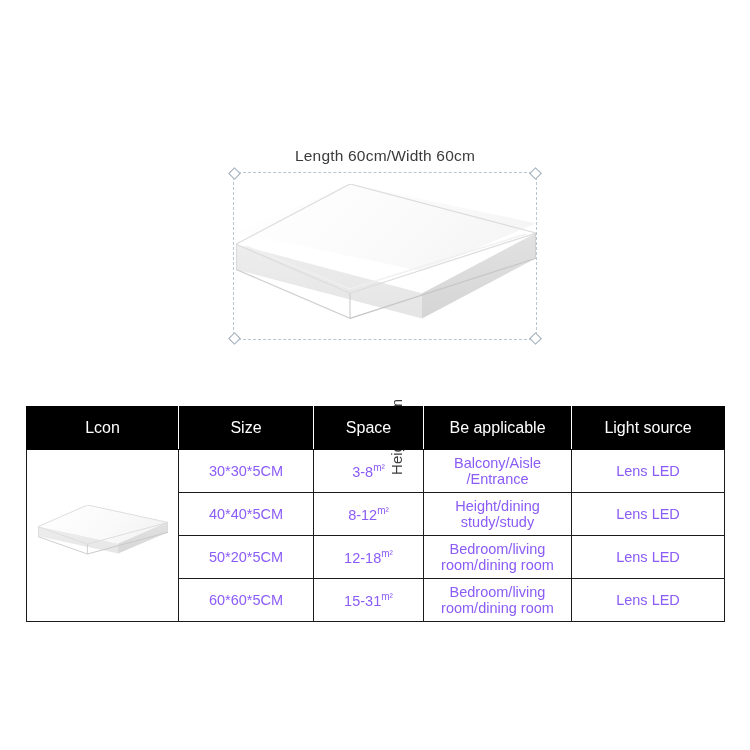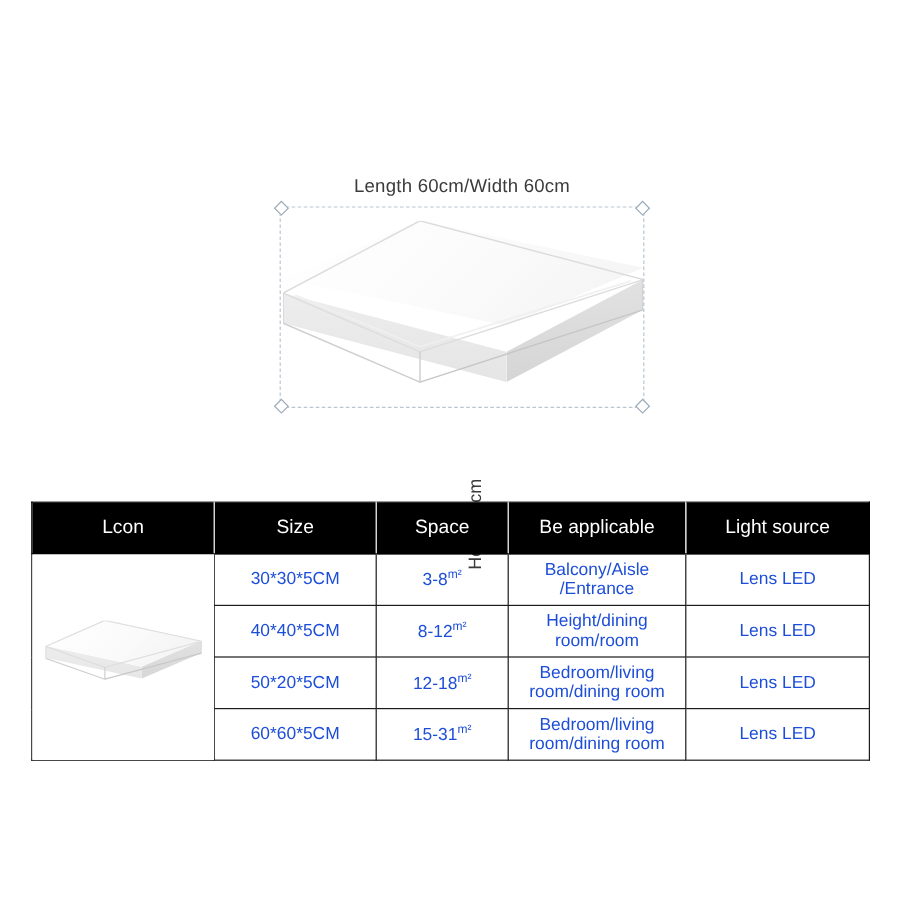--- a/index.html
+++ b/index.html
@@ -113,34 +113,34 @@
     position: absolute;
     left: 0; top: 0;
     width: 300px; height: 140px;
     pointer-events: none;
   }
 
   
   .table-wrap {
     position: absolute;
     left: 26px;
-    top: 418px;
+    top: 406px;
     width: 698px;
   }
   table.spec {
     border-collapse: collapse;
     width: 698px;
     table-layout: fixed;
   }
   table.spec th, table.spec td {
     border: 1px solid #1b1b1b;
     text-align: center;
     vertical-align: middle;
     font-size: 14.5px;
-    color: #1d4ed8;
+    color: #8b5cf6;
   }
   table.spec thead th {
     background: #000000;
     color: #ffffff;
     font-weight: normal;
     font-size: 16px;
     height: 40px;
     border-color: #000000;
     border-right: 1px solid #ffffff;
   }
@@ -253,21 +253,21 @@
           <div>Balcony/Aisle</div>
           <div>/Entrance</div>
         </td>
         <td>Lens LED</td>
       </tr>
       <tr>
         <td>40*40*5CM</td>
         <td><span>8-12</span><span class="sup">m²</span></td>
         <td class="small-two-line">
           <div>Height/dining</div>
-          <div>room/room</div>
+          <div>study/study</div>
         </td>
         <td>Lens LED</td>
       </tr>
       <tr>
         <td>50*20*5CM</td>
         <td><span>12-18</span><span class="sup">m²</span></td>
         <td class="small-two-line">
           <div>Bedroom/living</div>
           <div>room/dining room</div>
         </td>

